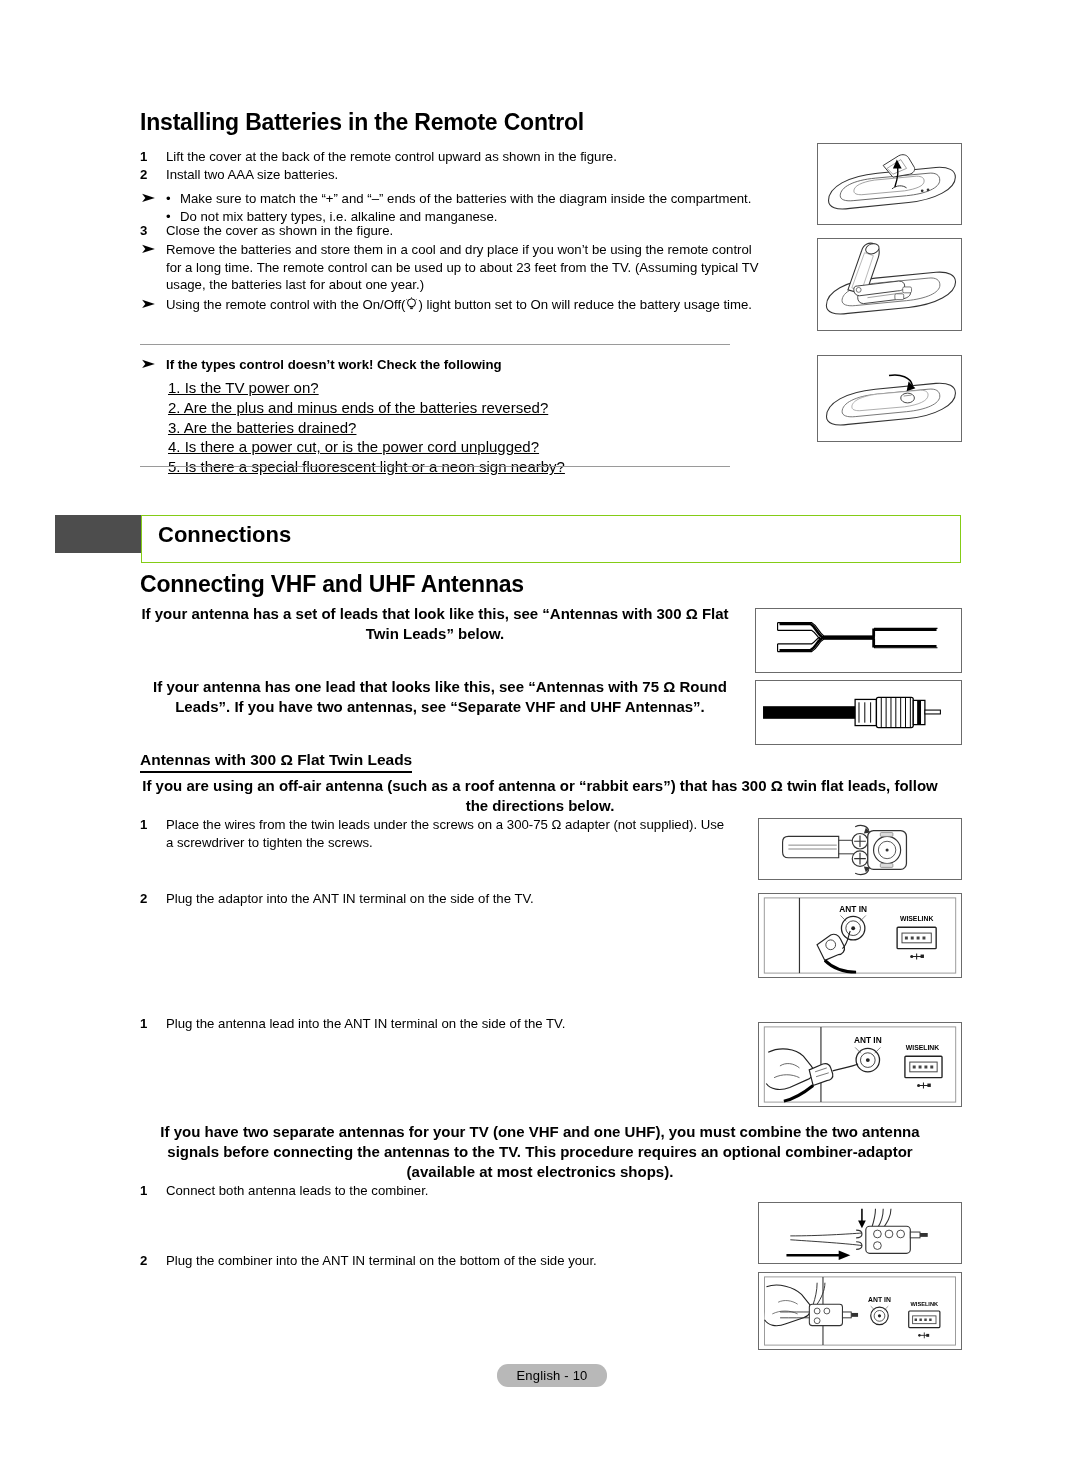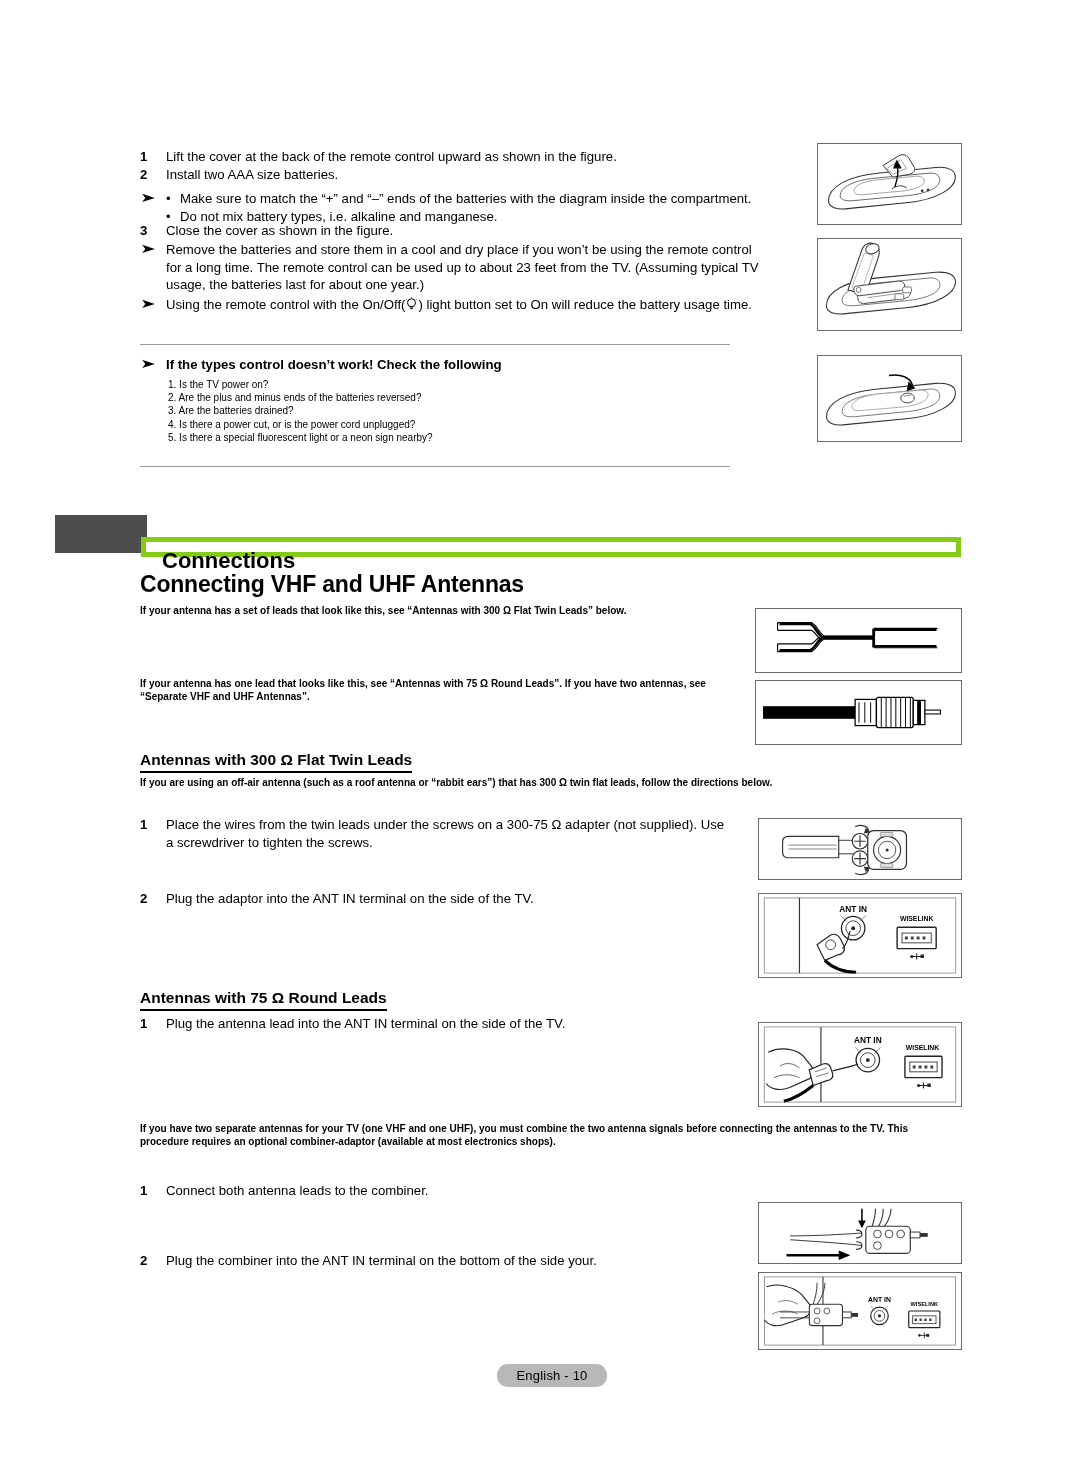--- a/index.html
+++ b/index.html
@@ -36,22 +36,22 @@
   h2.sub-head {
     font-size: 15.5px;
     font-weight: bold;
     margin: 0;
     display: inline-block;
     border-bottom: 2px solid #000;
     padding-bottom: 1px;
     line-height: 1.2;
   }
 
-  .body-txt { font-size: 10px; line-height: 1.32; }
-  .body-bold { font-size: 10px; font-weight: bold; line-height: 1.34; }
+  .body-txt { font-size: 15px; line-height: 1.32; text-decoration: underline; }
+  .body-bold { font-size: 15px; font-weight: bold; line-height: 1.34; text-align: center; }
 
   
   .step { display: flex; font-size: 13.2px; line-height: 1.33; }
   .step .num { width: 26px; flex: 0 0 26px; font-weight: bold; }
   .step .txt { flex: 1; }
 
   
   .note { display: flex; font-size: 13.2px; line-height: 1.34; }
   .note .arw {
     width: 26px; flex: 0 0 26px;
@@ -73,25 +73,24 @@
     left: 55px; top: 515px;
     width: 908px; height: 38px;
   }
   .banner .blk {
     position: absolute; left: 0; top: 0;
     width: 92px; height: 38px;
     background: #4d4d4d;
   }
   .banner .box {
     position: absolute; left: 86px; top: 0;
-    width: 820px; height: 20px;
-    border: 5px solid #84cc16;
+    width: 820px; height: 48px;
+    border: 1px solid #84cc16;
     background: #ffffff;
     box-sizing: border-box;
-    margin-top: 22px;
   }
   .banner .box span {
     position: absolute;
     left: 16px; top: 6px;
     font-size: 22px; font-weight: bold;
   }
 
   
   .fig {
     position: absolute;
@@ -116,20 +115,23 @@
     letter-spacing: 0.2px;
   }
 
   .bulb { display: inline-block; vertical-align: -2px; }
 </style>
 </head>
 <body>
 
 <div class="page">
 
+  <div class="col-text" style="top:110px;">
+    <h1 class="sec-title">Installing Batteries in the Remote Control</h1>
+  </div>
 
   <div class="col-text" style="top:148px;">
     <div class="step">
       <div class="num">1</div>
       <div class="txt">Lift the cover at the back of the remote control upward as shown in the figure.</div>
     </div>
     <div class="step">
       <div class="num">2</div>
       <div class="txt">Install two AAA size batteries.</div>
     </div>
@@ -351,23 +353,20 @@
       <text x="160" y="28" font-family="Liberation Sans, sans-serif" font-size="7" font-weight="bold" fill="#000" text-anchor="middle">WISELINK</text>
       <rect x="140" y="34" width="40" height="22" rx="1" fill="#fff" stroke="#222" stroke-width="1.4"></rect>
       <rect x="145" y="40" width="30" height="10" fill="#fff" stroke="#444" stroke-width="1"></rect>
       <path d="M148 45 L172 45" stroke="#444" stroke-width="3" stroke-dasharray="3 3"></path>
       <path d="M156 64 L166 64 M160 61 L160 67" stroke="#222" stroke-width="1.1"></path>
       <circle cx="155" cy="64" r="1.6" fill="#222"></circle>
       <rect x="164" y="62" width="3.5" height="3.5" fill="#222"></rect>
     </svg>
   </div>
 
-  <div class="col-text" style="top:989px;">
-    <h2 class="sub-head">Antennas with 75 Ω Round Leads</h2>
-  </div>
 
   <div class="col-text" style="top:1015px; width:590px;">
     <div class="step">
       <div class="num">1</div>
       <div class="txt">Plug the antenna lead into the ANT IN terminal on the side of the TV.</div>
     </div>
   </div>
 
   <div class="fig" style="left:758px; top:1022px; width:204px; height:85px;">
     <svg viewBox="0 0 204 85">

